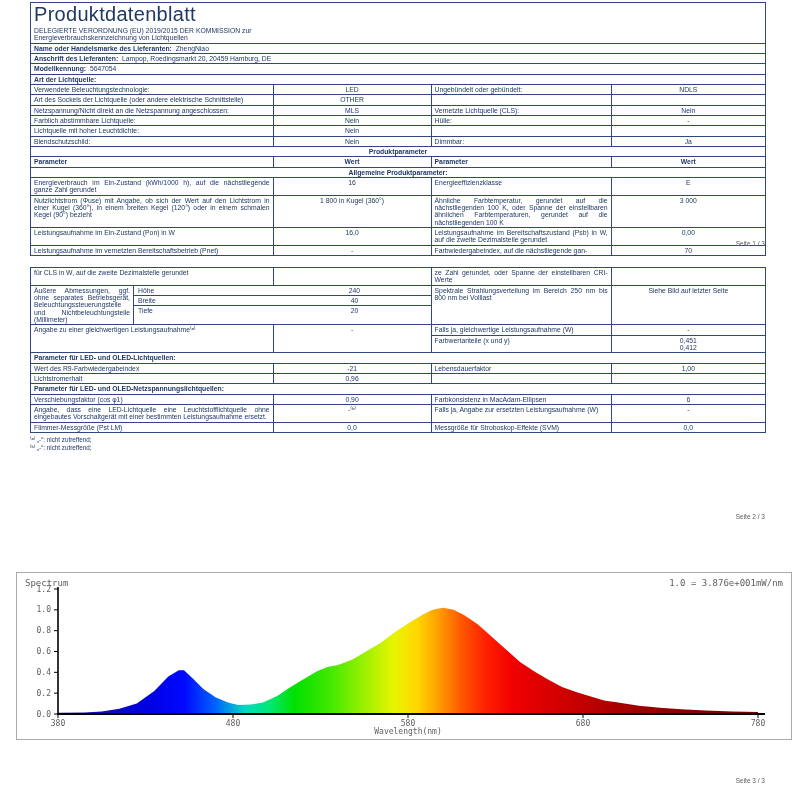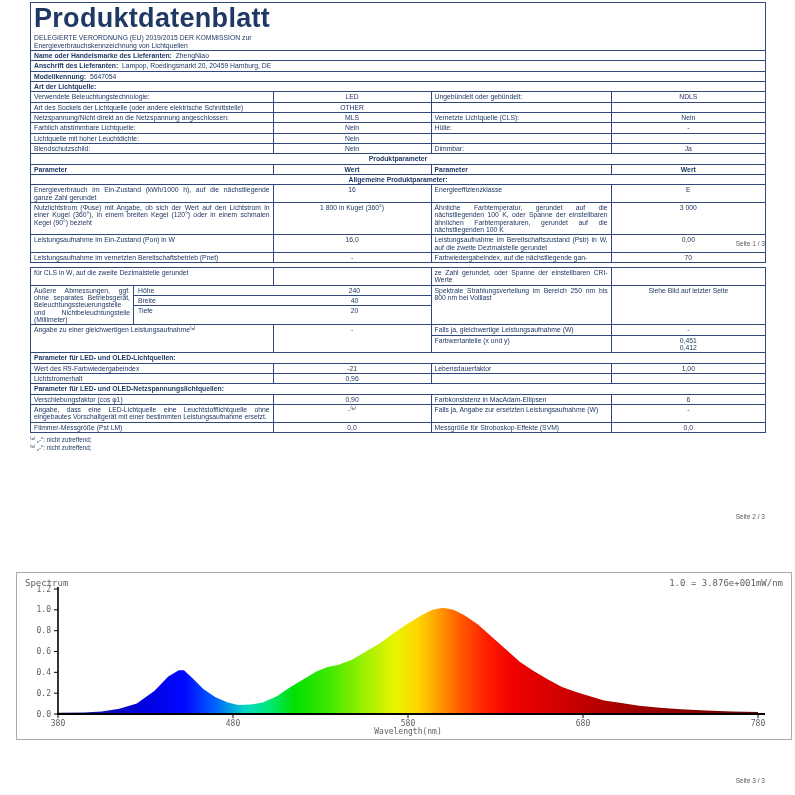--- a/index.html
+++ b/index.html
@@ -13,21 +13,21 @@
   table.doc td{
     border:1px solid #31487e;font-size:6.8px;line-height:1.08;
     padding:1px 3px;vertical-align:top;hyphens:auto;overflow-wrap:break-word;word-break:break-word;
   }
   td.lab{text-align:justify;padding-right:38px;}
   td.lab3{text-align:justify;padding-right:34px;}
   td.val{text-align:center;}
   td.sec{font-weight:bold;text-align:center;}
   td.secl{font-weight:bold;}
   td.hcol{font-weight:bold;}
-  .doc-title{font-size:27px;font-weight:bold;letter-spacing:.3px;line-height:1.05;}
+  .doc-title{font-size:20px;font-weight:normal;letter-spacing:.3px;line-height:1.05;}
   .reg{font-size:6.8px;margin-top:2px;}
   .blab{font-weight:bold;}
   .pre{white-space:pre-line;}
   
   .dimwrap{display:flex;margin:-1px -3px;}
   .dimlabel{width:96px;padding:1px 3px;border-right:1px solid #31487e;text-align:justify;hyphens:auto;}
   .dimtable{flex:1;}
   .dimrow{display:flex;border-bottom:1px solid #31487e;}
   .dimrow.last{border-bottom:none;}
   .dimname{flex:0 0 46%;padding:1px 4px;}

